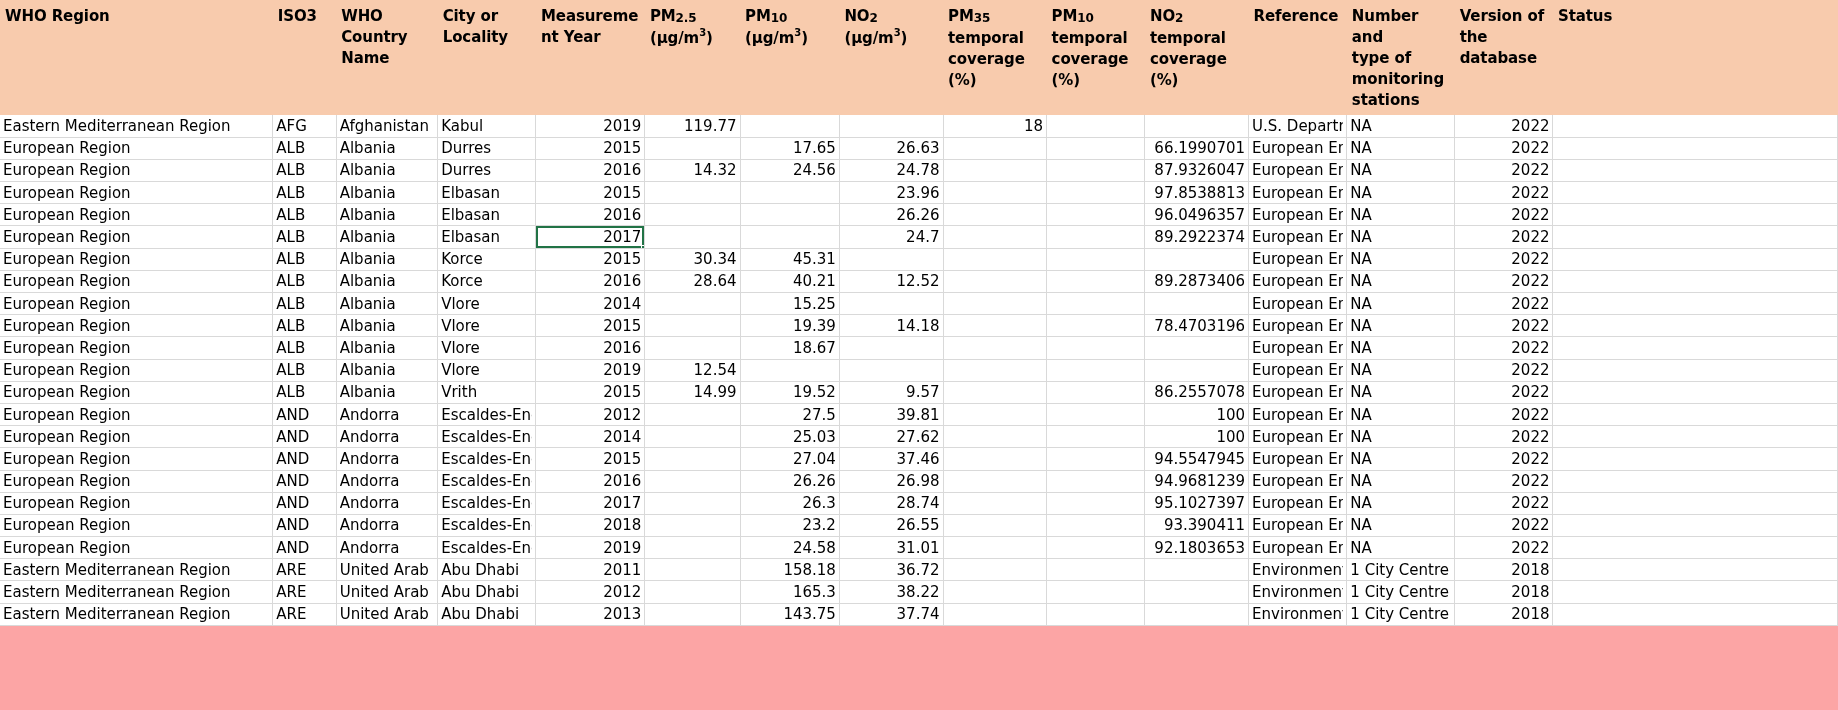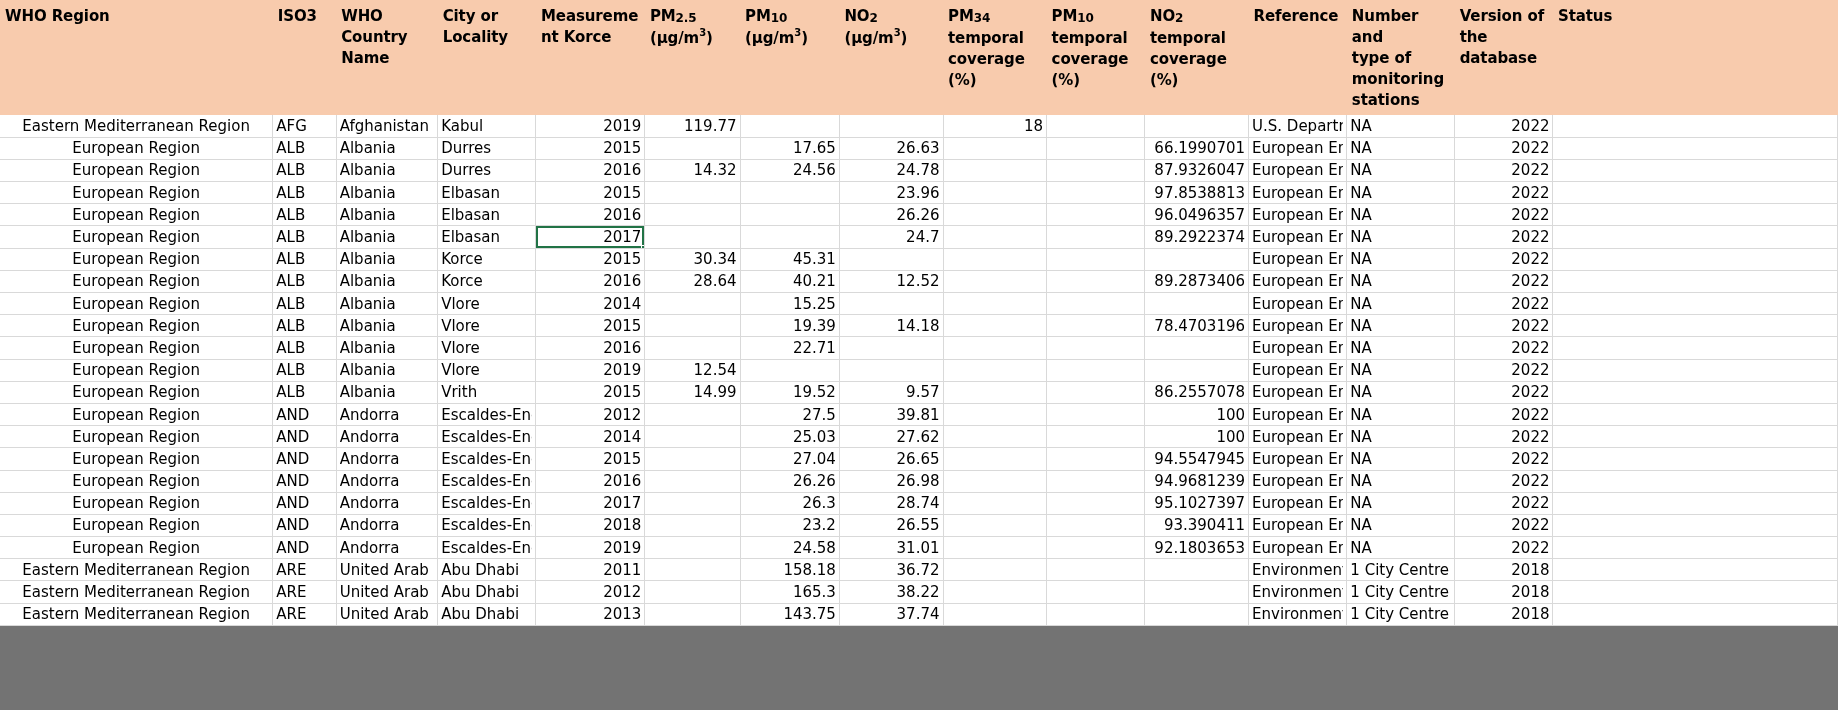--- a/index.html
+++ b/index.html
@@ -11,21 +11,21 @@
     width: 1838px;
     height: 710px;
     overflow: hidden;
     font-family: "Liberation Sans", sans-serif;
   }
 
   #sheet {
     position: relative;
     width: 1838px;
     height: 710px;
-    background: #737373;
+    background: #fca5a5;
   }
 
   table.grid {
     border-collapse: collapse;
     table-layout: fixed;
     width: 1838px;
   }
 
   
   thead tr.header-row th {
@@ -74,21 +74,21 @@
     border-bottom: 1px solid #d9d9d9;
     white-space: nowrap;
     overflow: hidden;
     vertical-align: middle;
     background: #ffffff;
   }
   tbody td.t { text-align: left; }
   tbody td.n { text-align: right; }
   tbody td.clip { overflow: hidden; }
 
-  tbody tr td:first-child { border-left: none; text-align: center; }
+  tbody tr td:first-child { border-left: none; }
 
   
   td.selected {
     position: relative;
   }
   td.selected .selbox {
     position: absolute;
     left: 0px;
     top: 0px;
     right: 0px;
@@ -150,35 +150,35 @@
             <span class="hdr">WHO</span>
             <span class="hdr">Country</span>
             <span class="hdr">Name</span>
           </th>
           <th title="City or Locality">
             <span class="hdr">City or</span>
             <span class="hdr">Locality</span>
           </th>
           <th title="Measurement Year">
             <span class="hdr">Measureme</span>
-            <span class="hdr">nt Korce</span>
+            <span class="hdr">nt Year</span>
           </th>
           <th title="PM2.5 (µg/m3)">
             <span class="hdr">PM<sub>2.5</sub></span>
             <span class="hdr">(µg/m<sup>3</sup>)</span>
           </th>
           <th title="PM10 (µg/m3)">
             <span class="hdr">PM<sub>10</sub></span>
             <span class="hdr">(µg/m<sup>3</sup>)</span>
           </th>
           <th title="NO2 (µg/m3)">
             <span class="hdr" style="">NO<sub>2</sub> (µg/m<sup>3</sup>)</span>
           </th>
           <th title="PM25 temporal coverage (%)">
-            <span class="hdr">PM<sub>34</sub></span>
+            <span class="hdr">PM<sub>35</sub></span>
             <span class="hdr">temporal</span>
             <span class="hdr">coverage</span>
             <span class="hdr">(%)</span>
           </th>
           <th title="PM10 temporal coverage (%)">
             <span class="hdr">PM<sub>10</sub></span>
             <span class="hdr">temporal</span>
             <span class="hdr">coverage</span>
             <span class="hdr">(%)</span>
           </th>
@@ -693,21 +693,21 @@
           <td class="t clip">
             <span class="cellwrap">Vlore</span>
           </td>
           <td class="n clip">
             <span class="cellwrap">2016</span>
           </td>
           <td class="n clip">
             <span class="cellwrap"></span>
           </td>
           <td class="n clip">
-            <span class="cellwrap">22.71</span>
+            <span class="cellwrap">18.67</span>
           </td>
           <td class="n clip">
             <span class="cellwrap"></span>
           </td>
           <td class="n clip">
             <span class="cellwrap"></span>
           </td>
           <td class="n clip">
             <span class="cellwrap"></span>
           </td>
@@ -931,21 +931,21 @@
           <td class="n clip">
             <span class="cellwrap">2015</span>
           </td>
           <td class="n clip">
             <span class="cellwrap"></span>
           </td>
           <td class="n clip">
             <span class="cellwrap">27.04</span>
           </td>
           <td class="n clip">
-            <span class="cellwrap">26.65</span>
+            <span class="cellwrap">37.46</span>
           </td>
           <td class="n clip">
             <span class="cellwrap"></span>
           </td>
           <td class="n clip">
             <span class="cellwrap"></span>
           </td>
           <td class="n clip">
             <span class="cellwrap">94.5547945</span>
           </td>

